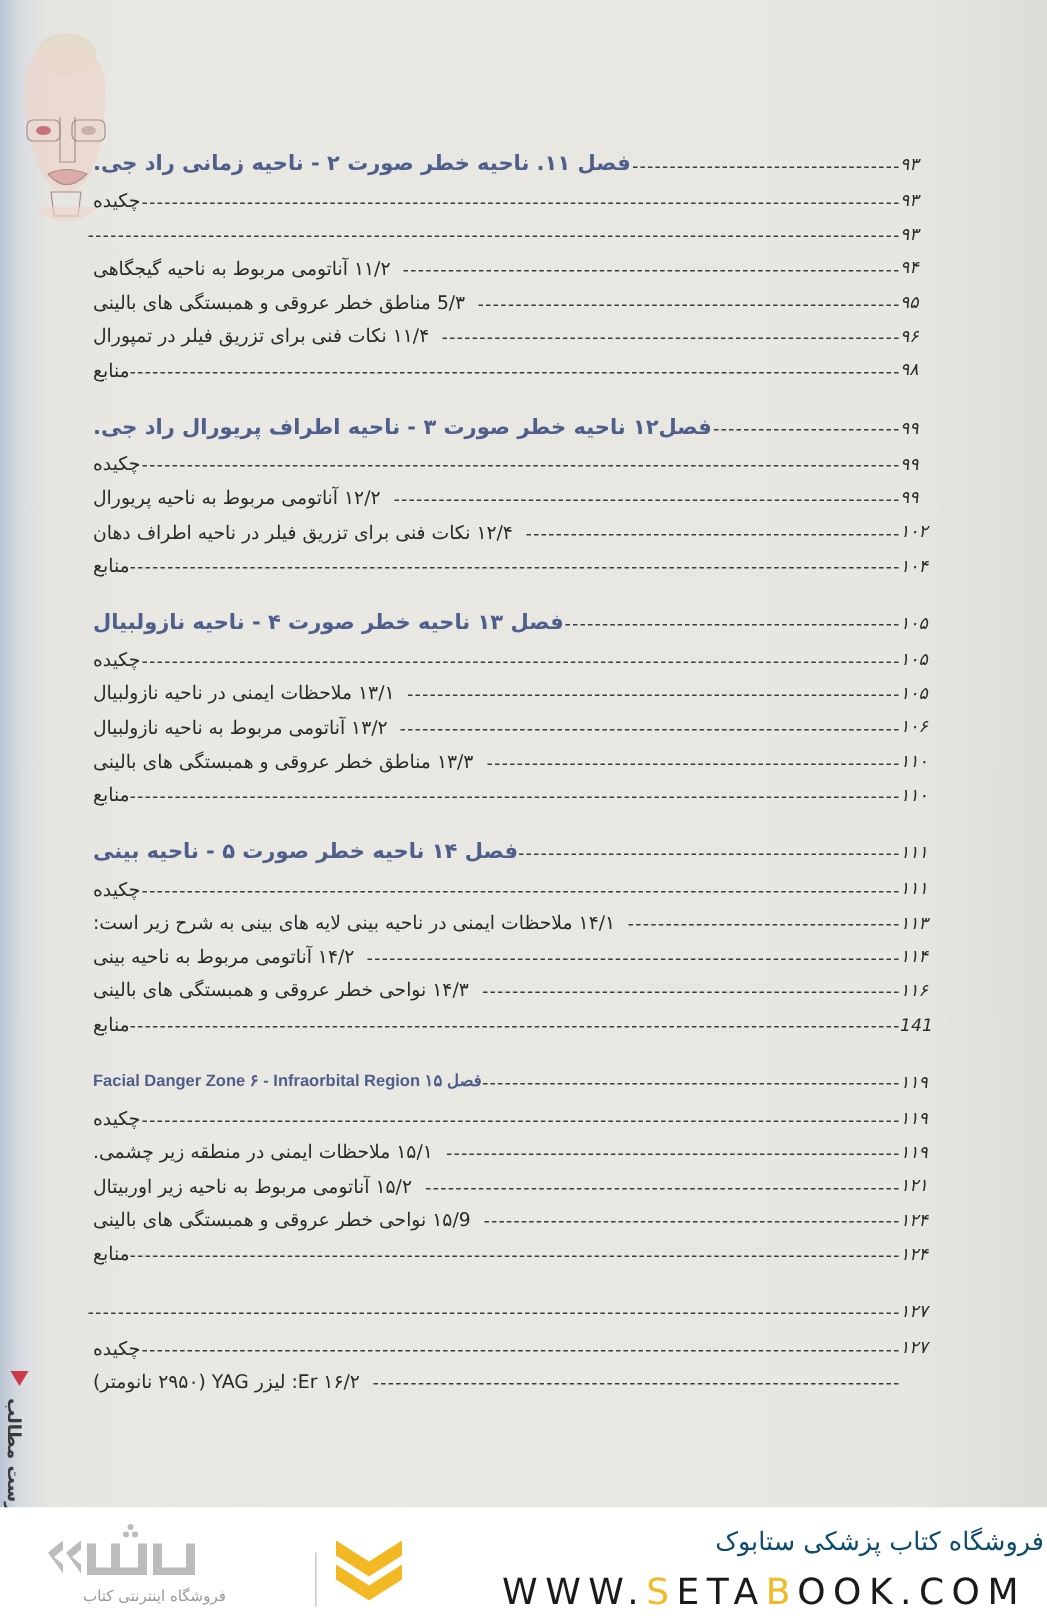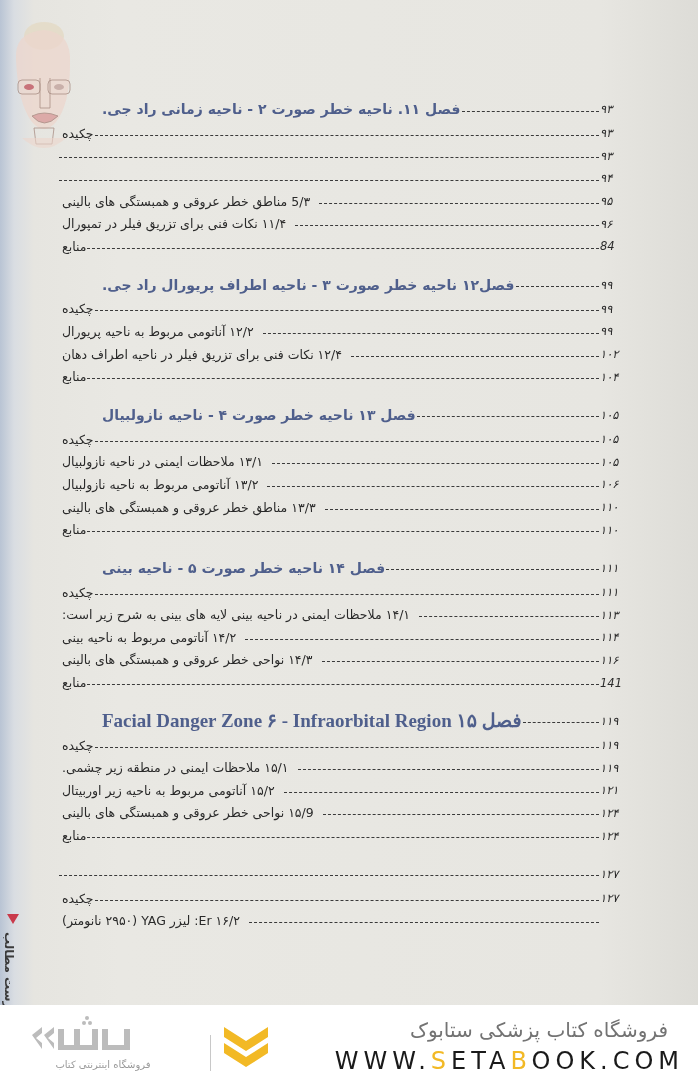--- a/index.html
+++ b/index.html
@@ -26,23 +26,23 @@
     position: relative; display: flex; flex-direction: row-reverse; align-items: center;
     height: 22.6px; direction: rtl;
   }
   .row .label {
     white-space: nowrap; font-size: 12.5px; color: #2a2a2a;
     padding-left: 4px; flex: 0 0 auto;
   }
   .row.sub .label { padding-right: 8px; }
   .row.chapter { height: 26px; margin-top: 14px; }
   .row.chapter .label {
-    font-size: 14px; font-weight: bold; color: #4f5f8c; margin-left: 40px;
-  }
-  .row.chapter .label.latin { font-family: Liberation Serif, serif; font-size: 19px; }
+    font-size: 14px; font-weight: bold; color: #4f5f8c;
+  }
+  .row.chapter .label.latin { font-family: Liberation Sans, sans-serif; font-size: 11px; }
   .row .leader {
     flex: 1 1 auto; height: 0; border-bottom: 1.6px dashed #3a3a3a; margin: 0 1px; align-self: center;
     margin-top: 4px;
   }
   .row .page-num {
     flex: 0 0 auto; font-size: 11.5px; color: #2b2b2b; direction: ltr; width: 28px; text-align: left; font-style: italic;
   }
   .section:first-child .row.chapter { margin-top: 0; }
 
   
@@ -56,21 +56,21 @@
   .side-label {
     position: absolute; left: -4px; top: 18px; writing-mode: vertical-rl; font-size: 12px;
     font-weight: bold; color: #3a3a3a; white-space: nowrap;
   }
 
   
   .footer {
     position: absolute; left: 0; top: 1005px; width: 698px; height: 75px; background: #ffffff;
   }
   .store-name {
-    position: absolute; right: 30px; top: 13px; font-size: 20px; color: #737373; direction: rtl;
+    position: absolute; right: 2px; top: 13px; font-size: 17px; color: #0c4a6e; direction: rtl;
   }
   .store-url {
     position: absolute; right: 14px; top: 42px; font-size: 24px; letter-spacing: 5px; color: #1a1a1a;
     font-family: "DejaVu Sans", sans-serif;
   }
   .store-url .hl { color: #f2b925; }
   .logo {
     position: absolute; left: 24px; top: 10px; width: 250px; height: 60px;
   }
   .logo-divider { position: absolute; left: 186px; top: 20px; width: 1px; height: 36px; background: #c8c8c8; }
@@ -106,37 +106,38 @@
         <div class="row plain">
           <span class="label">چکیده</span>
           <span class="leader"></span>
           <span class="page-num">۹۳</span>
         </div>
         <div class="row sub">
           <span class="leader"></span>
           <span class="page-num">۹۳</span>
         </div>
         <div class="row sub">
+          <span class="label">۱۱/۲ آناتومی مربوط به ناحیه گیجگاهی</span>
           <span class="leader"></span>
           <span class="page-num">۹۴</span>
         </div>
         <div class="row sub">
           <span class="label">5/۳ مناطق خطر عروقی و همبستگی های بالینی</span>
           <span class="leader"></span>
           <span class="page-num">۹۵</span>
         </div>
         <div class="row sub">
           <span class="label">۱۱/۴ نکات فنی برای تزریق فیلر در تمپورال</span>
           <span class="leader"></span>
           <span class="page-num">۹۶</span>
         </div>
         <div class="row plain">
           <span class="label">منابع</span>
           <span class="leader"></span>
-          <span class="page-num">84</span>
+          <span class="page-num">۹۸</span>
         </div>
       </div>
       <div class="section">
         <div class="row chapter">
           <span class="label">فصل۱۲ ناحیه خطر صورت ۳ - ناحیه اطراف پریورال راد جی.</span>
           <span class="leader"></span>
           <span class="page-num">۹۹</span>
         </div>
         <div class="row plain">
           <span class="label">چکیده</span>

